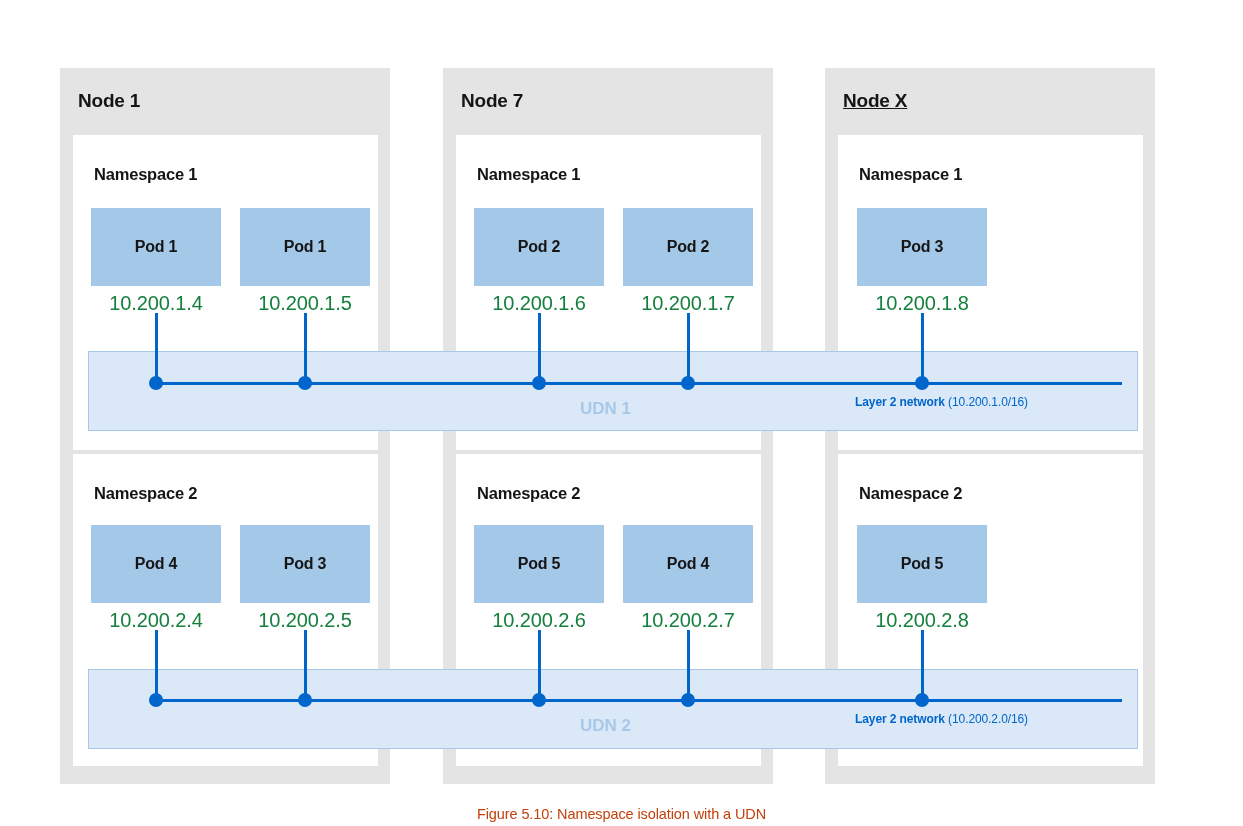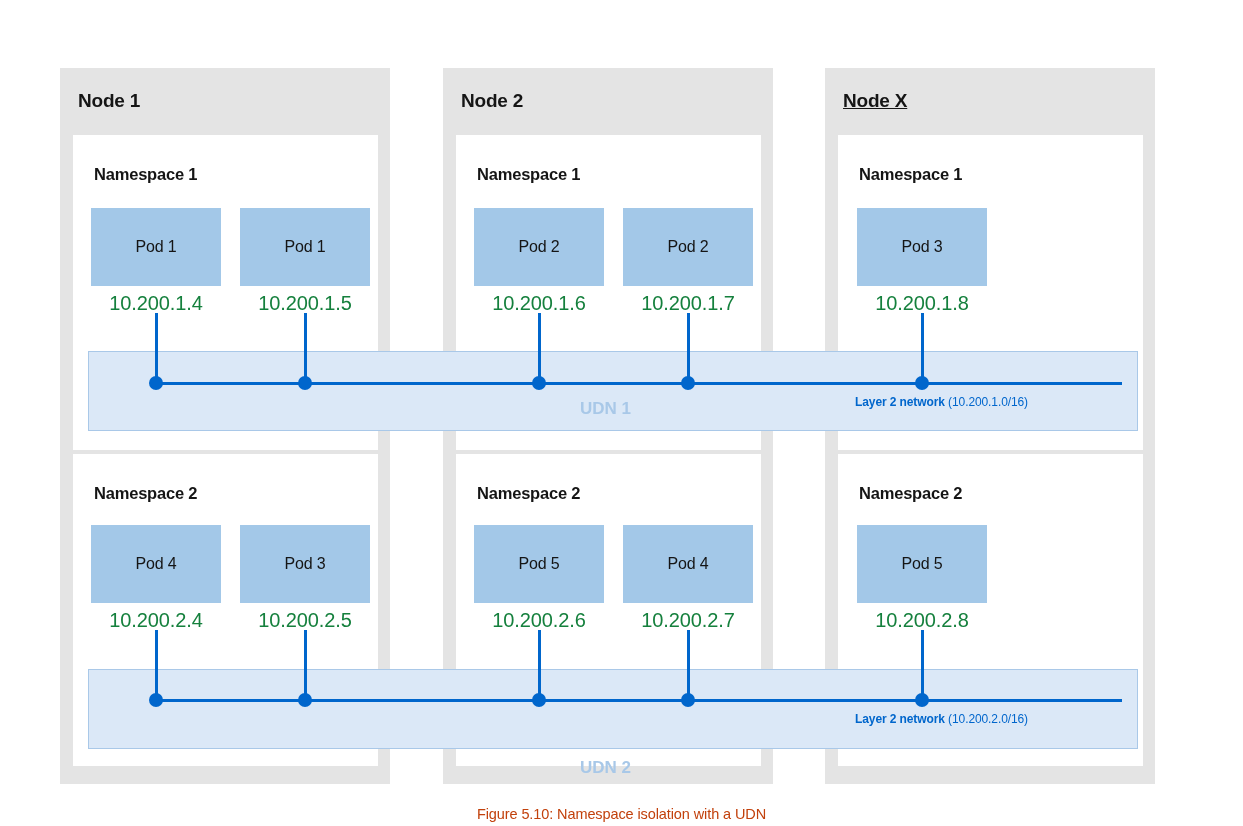--- a/index.html
+++ b/index.html
@@ -74,21 +74,21 @@
     position: absolute;
     width: 130px;
     height: 78px;
     background: #a3c8e8;
     display: flex;
     align-items: center;
     justify-content: center;
   }
   .pod-label {
     font-size: 16px;
-    font-weight: normal;
+    font-weight: bold;
     color: #151515;
     letter-spacing: -0.2px;
   }
   .ip-label {
     position: absolute;
     width: 130px;
     text-align: center;
     font-size: 20px;
     color: #15803d;
     letter-spacing: -0.1px;
@@ -119,21 +119,21 @@
   .udn-bar.b2 { top: 661px; }
 
   .udn-name {
     position: absolute;
     font-size: 17px;
     font-weight: bold;
     color: #a8c8e8;
     letter-spacing: 0px;
   }
   .udn-name.b1 { top: 391px; left: 580px; text-align: right; }
-  .udn-name.b2 { top: 708px; left: 580px; margin-top: 42px; }
+  .udn-name.b2 { top: 708px; left: 580px; }
 
   .l2-label {
     position: absolute;
     font-size: 12px;
     color: #0066cc;
     letter-spacing: -0.1px;
     white-space: nowrap;
   }
   .l2-label .strong { font-weight: bold; }
   .l2-label.b1 { top: 387px; left: 855px; }
@@ -200,21 +200,21 @@
 </head>
 <body>
 
 <div id="figure">
 
   <div class="node-panel n1"></div>
   <div class="node-panel n2"></div>
   <div class="node-panel nx"></div>
 
   <div class="node-title n1">Node 1</div>
-  <div class="node-title n2">Node 2</div>
+  <div class="node-title n2">Node 7</div>
   <div class="node-title nx">Node X</div>
 
   <div class="ns-box row1 c1"></div>
   <div class="ns-box row1 c2"></div>
   <div class="ns-box row1 c3"></div>
 
   <div class="ns-box row2 c1"></div>
   <div class="ns-box row2 c2"></div>
   <div class="ns-box row2 c3"></div>
 

